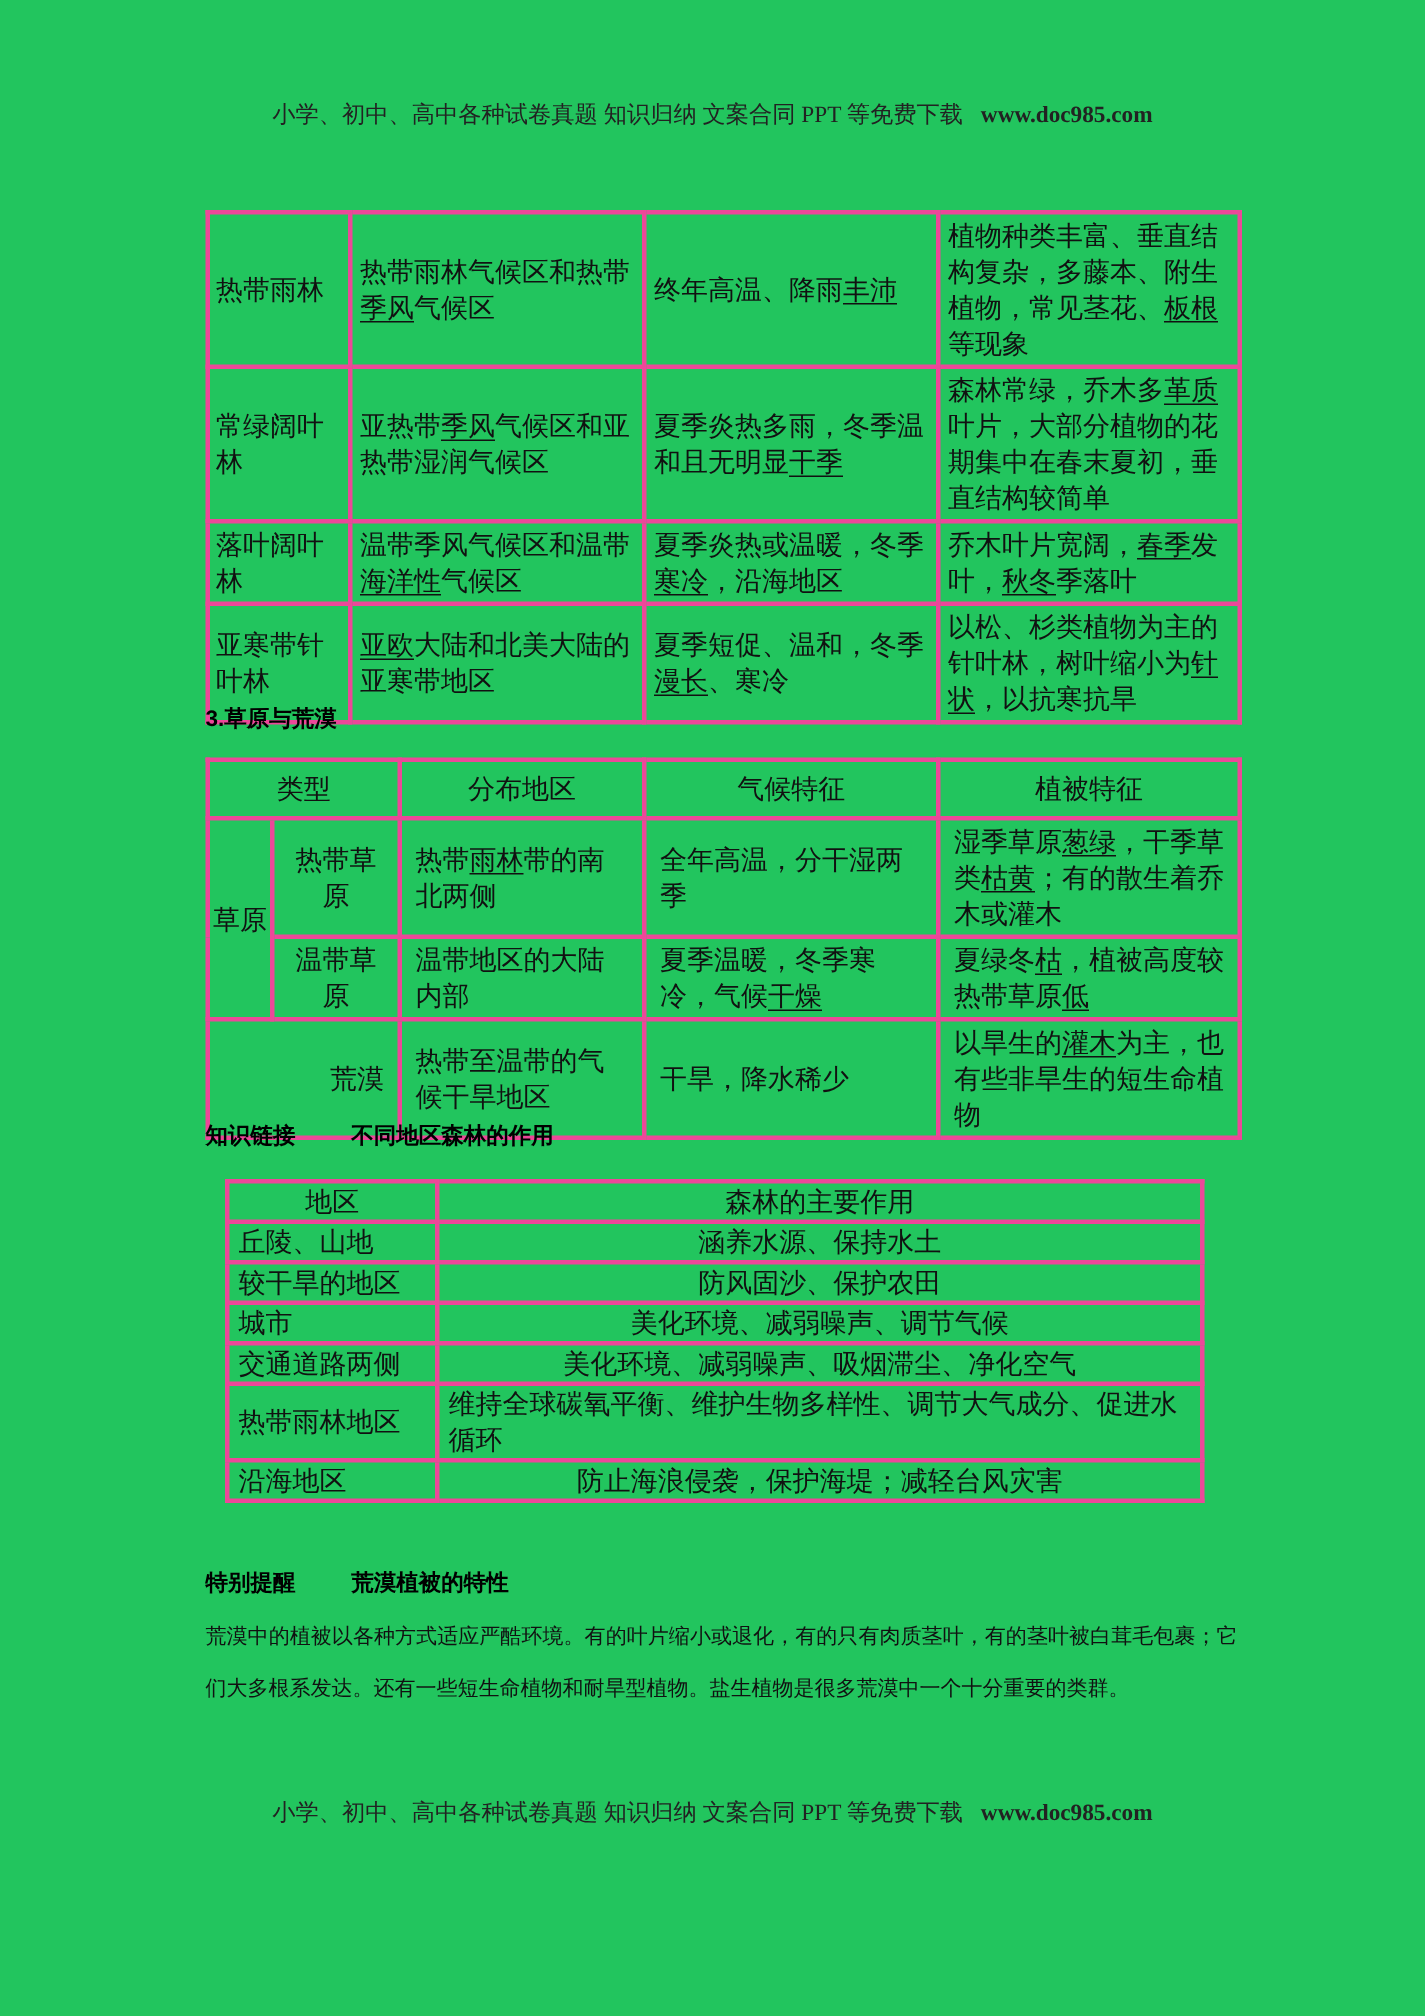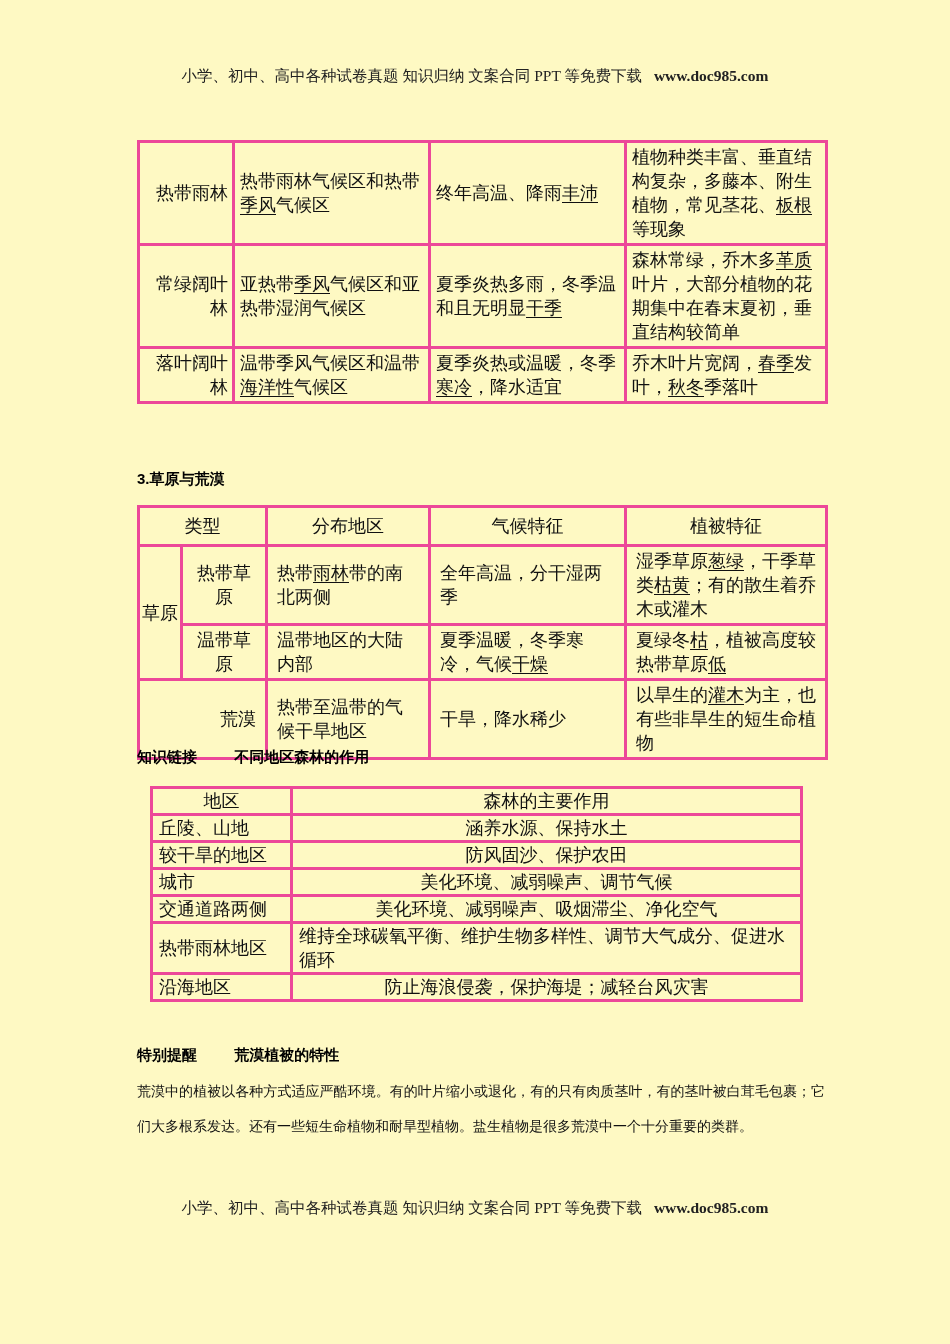--- a/index.html
+++ b/index.html
@@ -1,26 +1,26 @@
 <!DOCTYPE html>
 <html><head>
 <meta charset="utf-8">
 <style>
   html,body{margin:0;padding:0}
   body{width:950px;height:1344px;background:#ffffff;font-family:"Liberation Serif","DejaVu Serif",serif;color:#141414}
-  .page{position:relative;width:950px;height:1344px;overflow:hidden;background:#fef9c3}
+  .page{position:relative;width:950px;height:1344px;overflow:hidden;background:#22c55e}
   .hf{position:absolute;left:0;width:950px;text-align:center;font-size:15.5px;color:#222;white-space:nowrap}
   .hf .site{font-weight:bold;margin-left:8px}
   .page-header{top:66px}
   .page-footer{top:1198px}
   table{border-collapse:collapse;table-layout:fixed}
   td{border:3px solid #ec4899;font-size:18px;line-height:24px;vertical-align:middle;word-break:break-all;padding:2px 5px;color:#111}
   .u{text-decoration:underline;text-underline-offset:3px}
   .t1{position:absolute;top:140px;left:137px;width:688px}
-  .t1 td.cell-type{text-align:right;padding:2px 4px}
+  .t1 td.cell-type{text-align:left;padding:2px 4px}
   .t2{position:absolute;top:505px;left:137px;width:688px}
   .t2 td{padding:2px 9px}
   .t2 tr.head td{text-align:center;height:30px;padding:3px}
   .t2 td.vlabel{text-align:left;padding:2px}
   .t2 td.subtype{text-align:center;padding:2px 8px}
   .t2 td.desert-type{text-align:right}
   .t3{position:absolute;top:786px;left:150px;width:650px}
   .t3 td{padding:0 6px}
   .t3 tr.head td{text-align:center}
   .t3 td.role{text-align:center}
@@ -58,22 +58,28 @@
     </tr>
     <tr>
       <td class="cell-type">常绿阔叶林</td>
       <td><span>亚热带</span><span class="u">季风</span><span>气候区和亚热带湿润气候区</span></td>
       <td><span>夏季炎热多雨，冬季温和且无明显</span><span class="u">干季</span></td>
       <td><span>森林常绿，乔木多</span><span class="u">革质</span><span>叶片，大部分植物的花期集中在春末夏初，垂直结构较简单</span></td>
     </tr>
     <tr>
       <td class="cell-type">落叶阔叶林</td>
       <td><span>温带季风气候区和温带</span><span class="u">海洋性</span><span>气候区</span></td>
-      <td><span>夏季炎热或温暖，冬季</span><span class="u">寒冷</span><span>，降水适宜</span></td>
+      <td><span>夏季炎热或温暖，冬季</span><span class="u">寒冷</span><span>，沿海地区</span></td>
       <td><span>乔木叶片宽阔，</span><span class="u">春季</span><span>发叶，</span><span class="u">秋冬</span><span>季落叶</span></td>
+    </tr>
+    <tr>
+      <td class="cell-type">亚寒带针叶林</td>
+      <td><span class="u">亚欧</span><span>大陆和北美大陆的亚寒带地区</span></td>
+      <td><span>夏季短促、温和，冬季</span><span class="u">漫长</span><span>、寒冷</span></td>
+      <td><span>以松、杉类植物为主的针叶林，树叶缩小为</span><span class="u">针状</span><span>，以抗寒抗旱</span></td>
     </tr>
   </tbody>
     </table>
 
   <div class="heading h-sec">
     <span>3.草原与荒漠</span>
   </div>
 
   <table class="t2">
     <colgroup>

